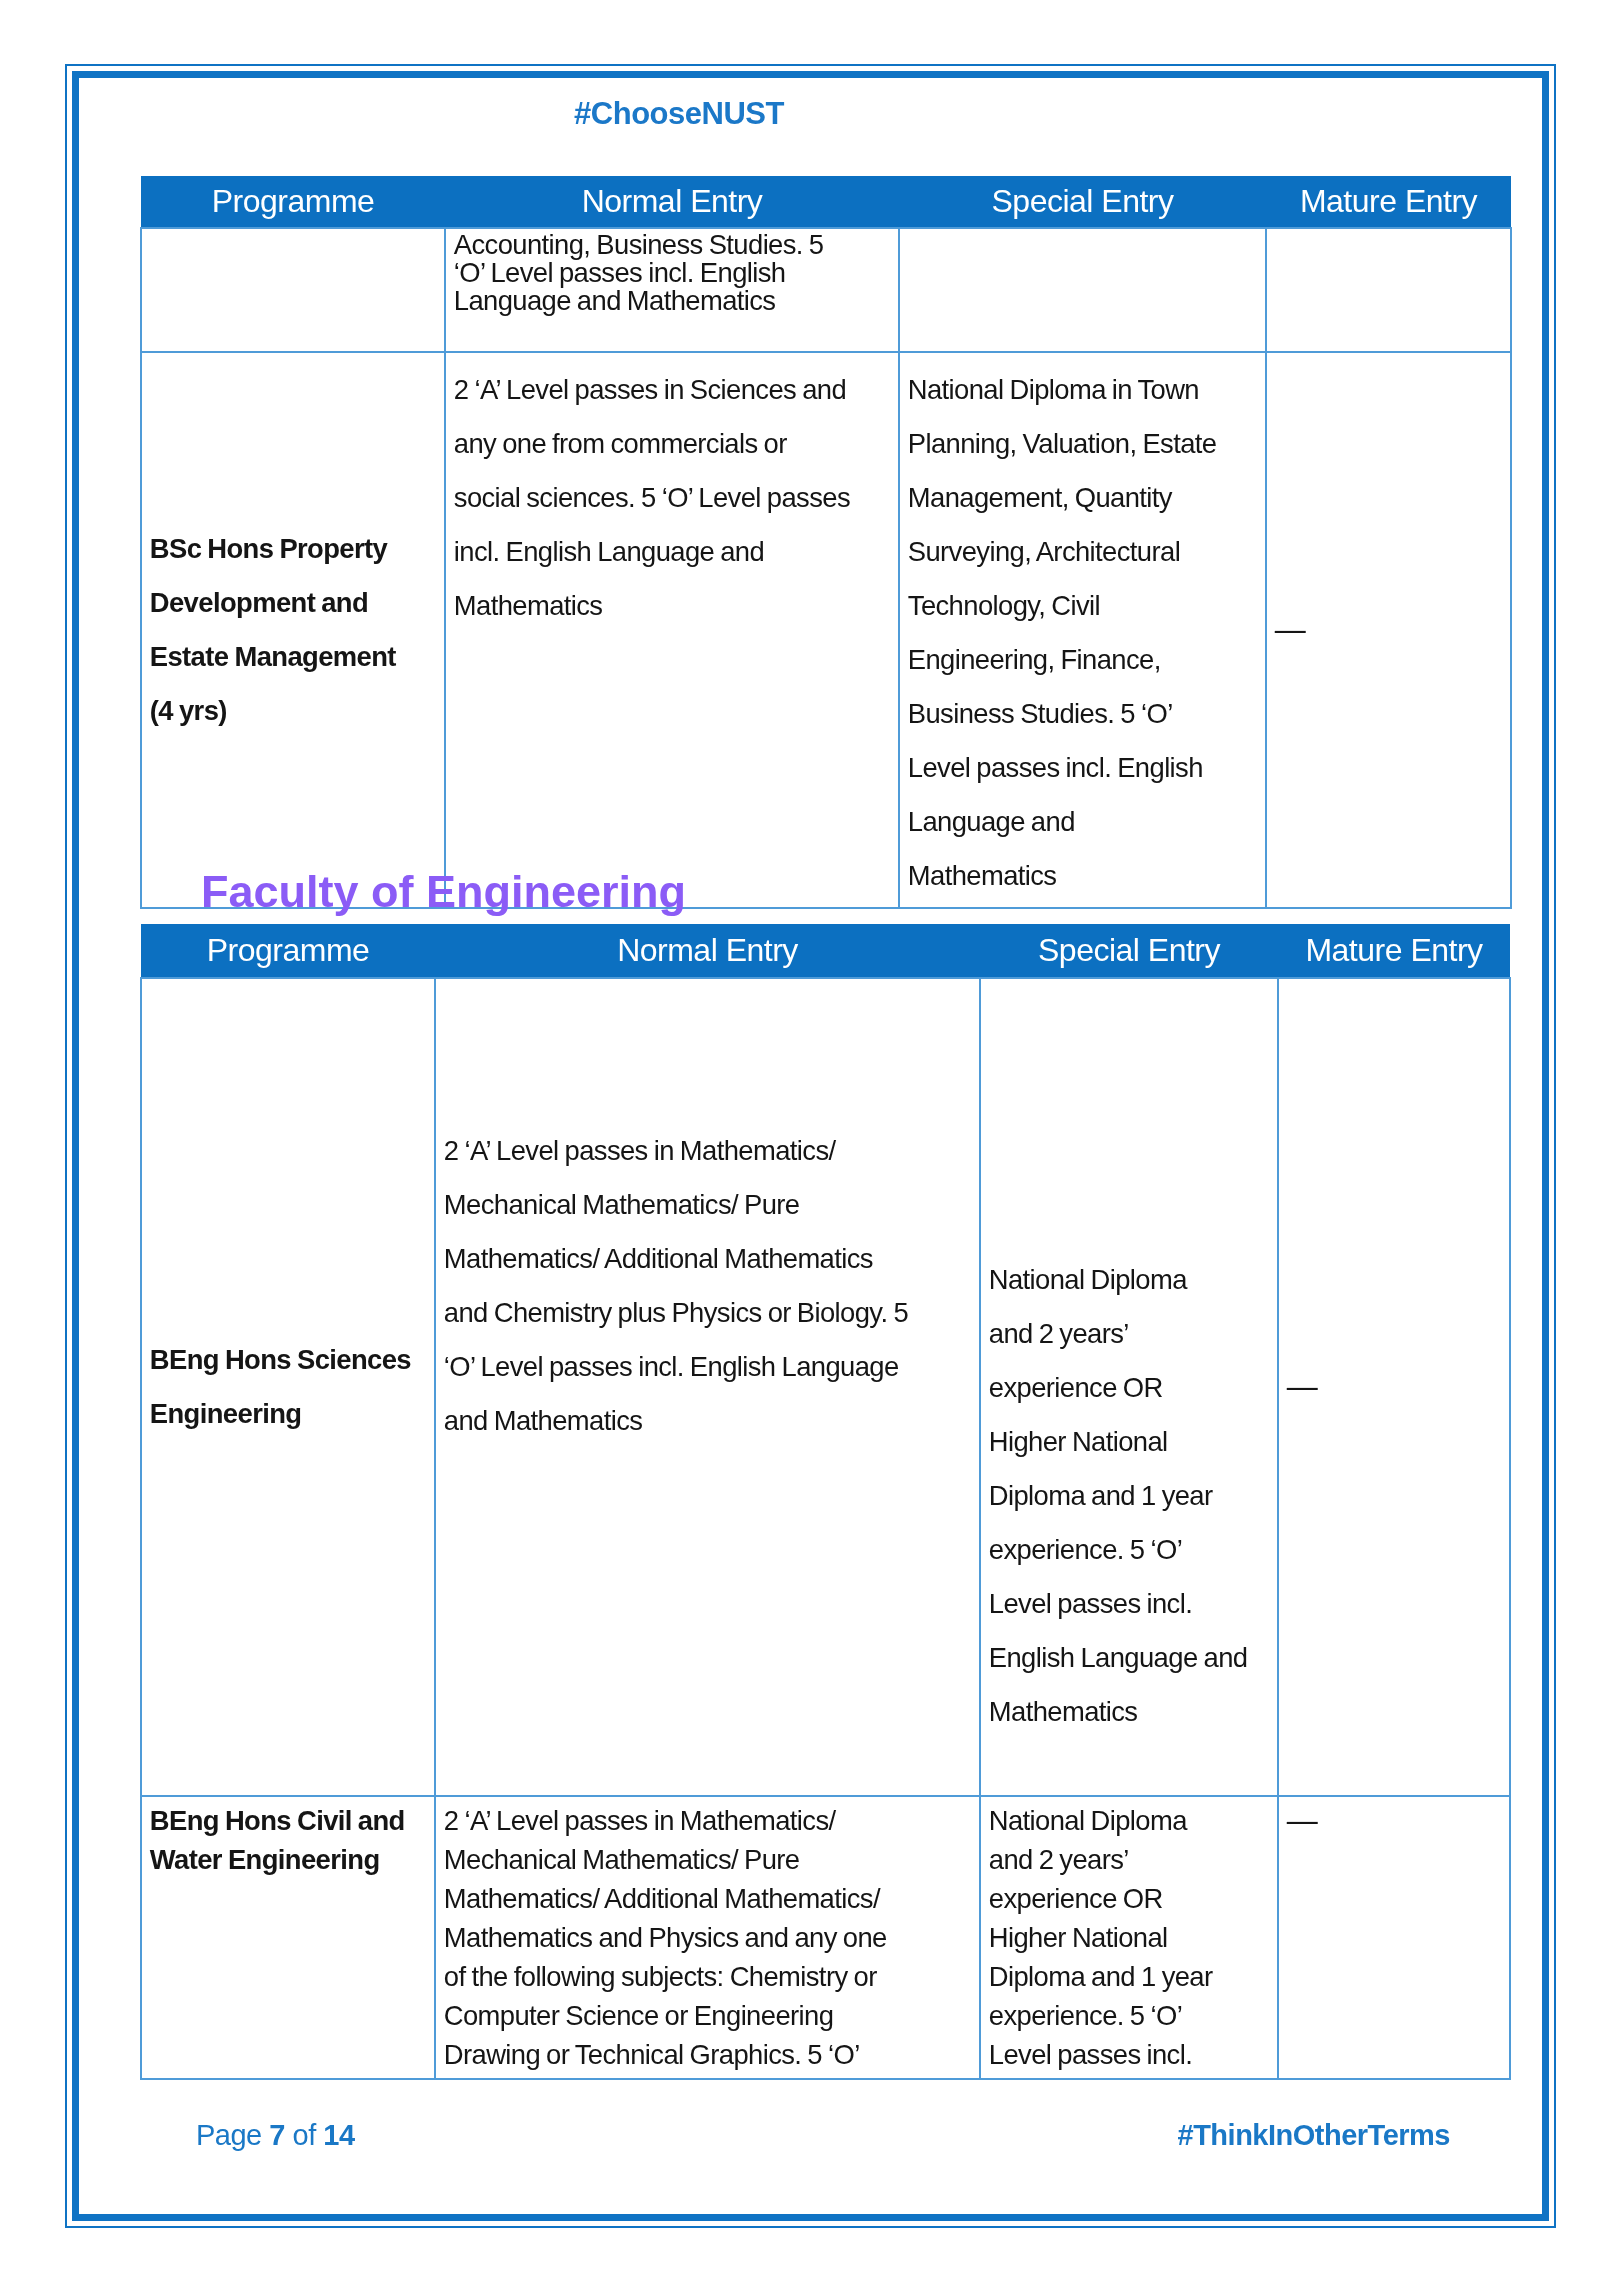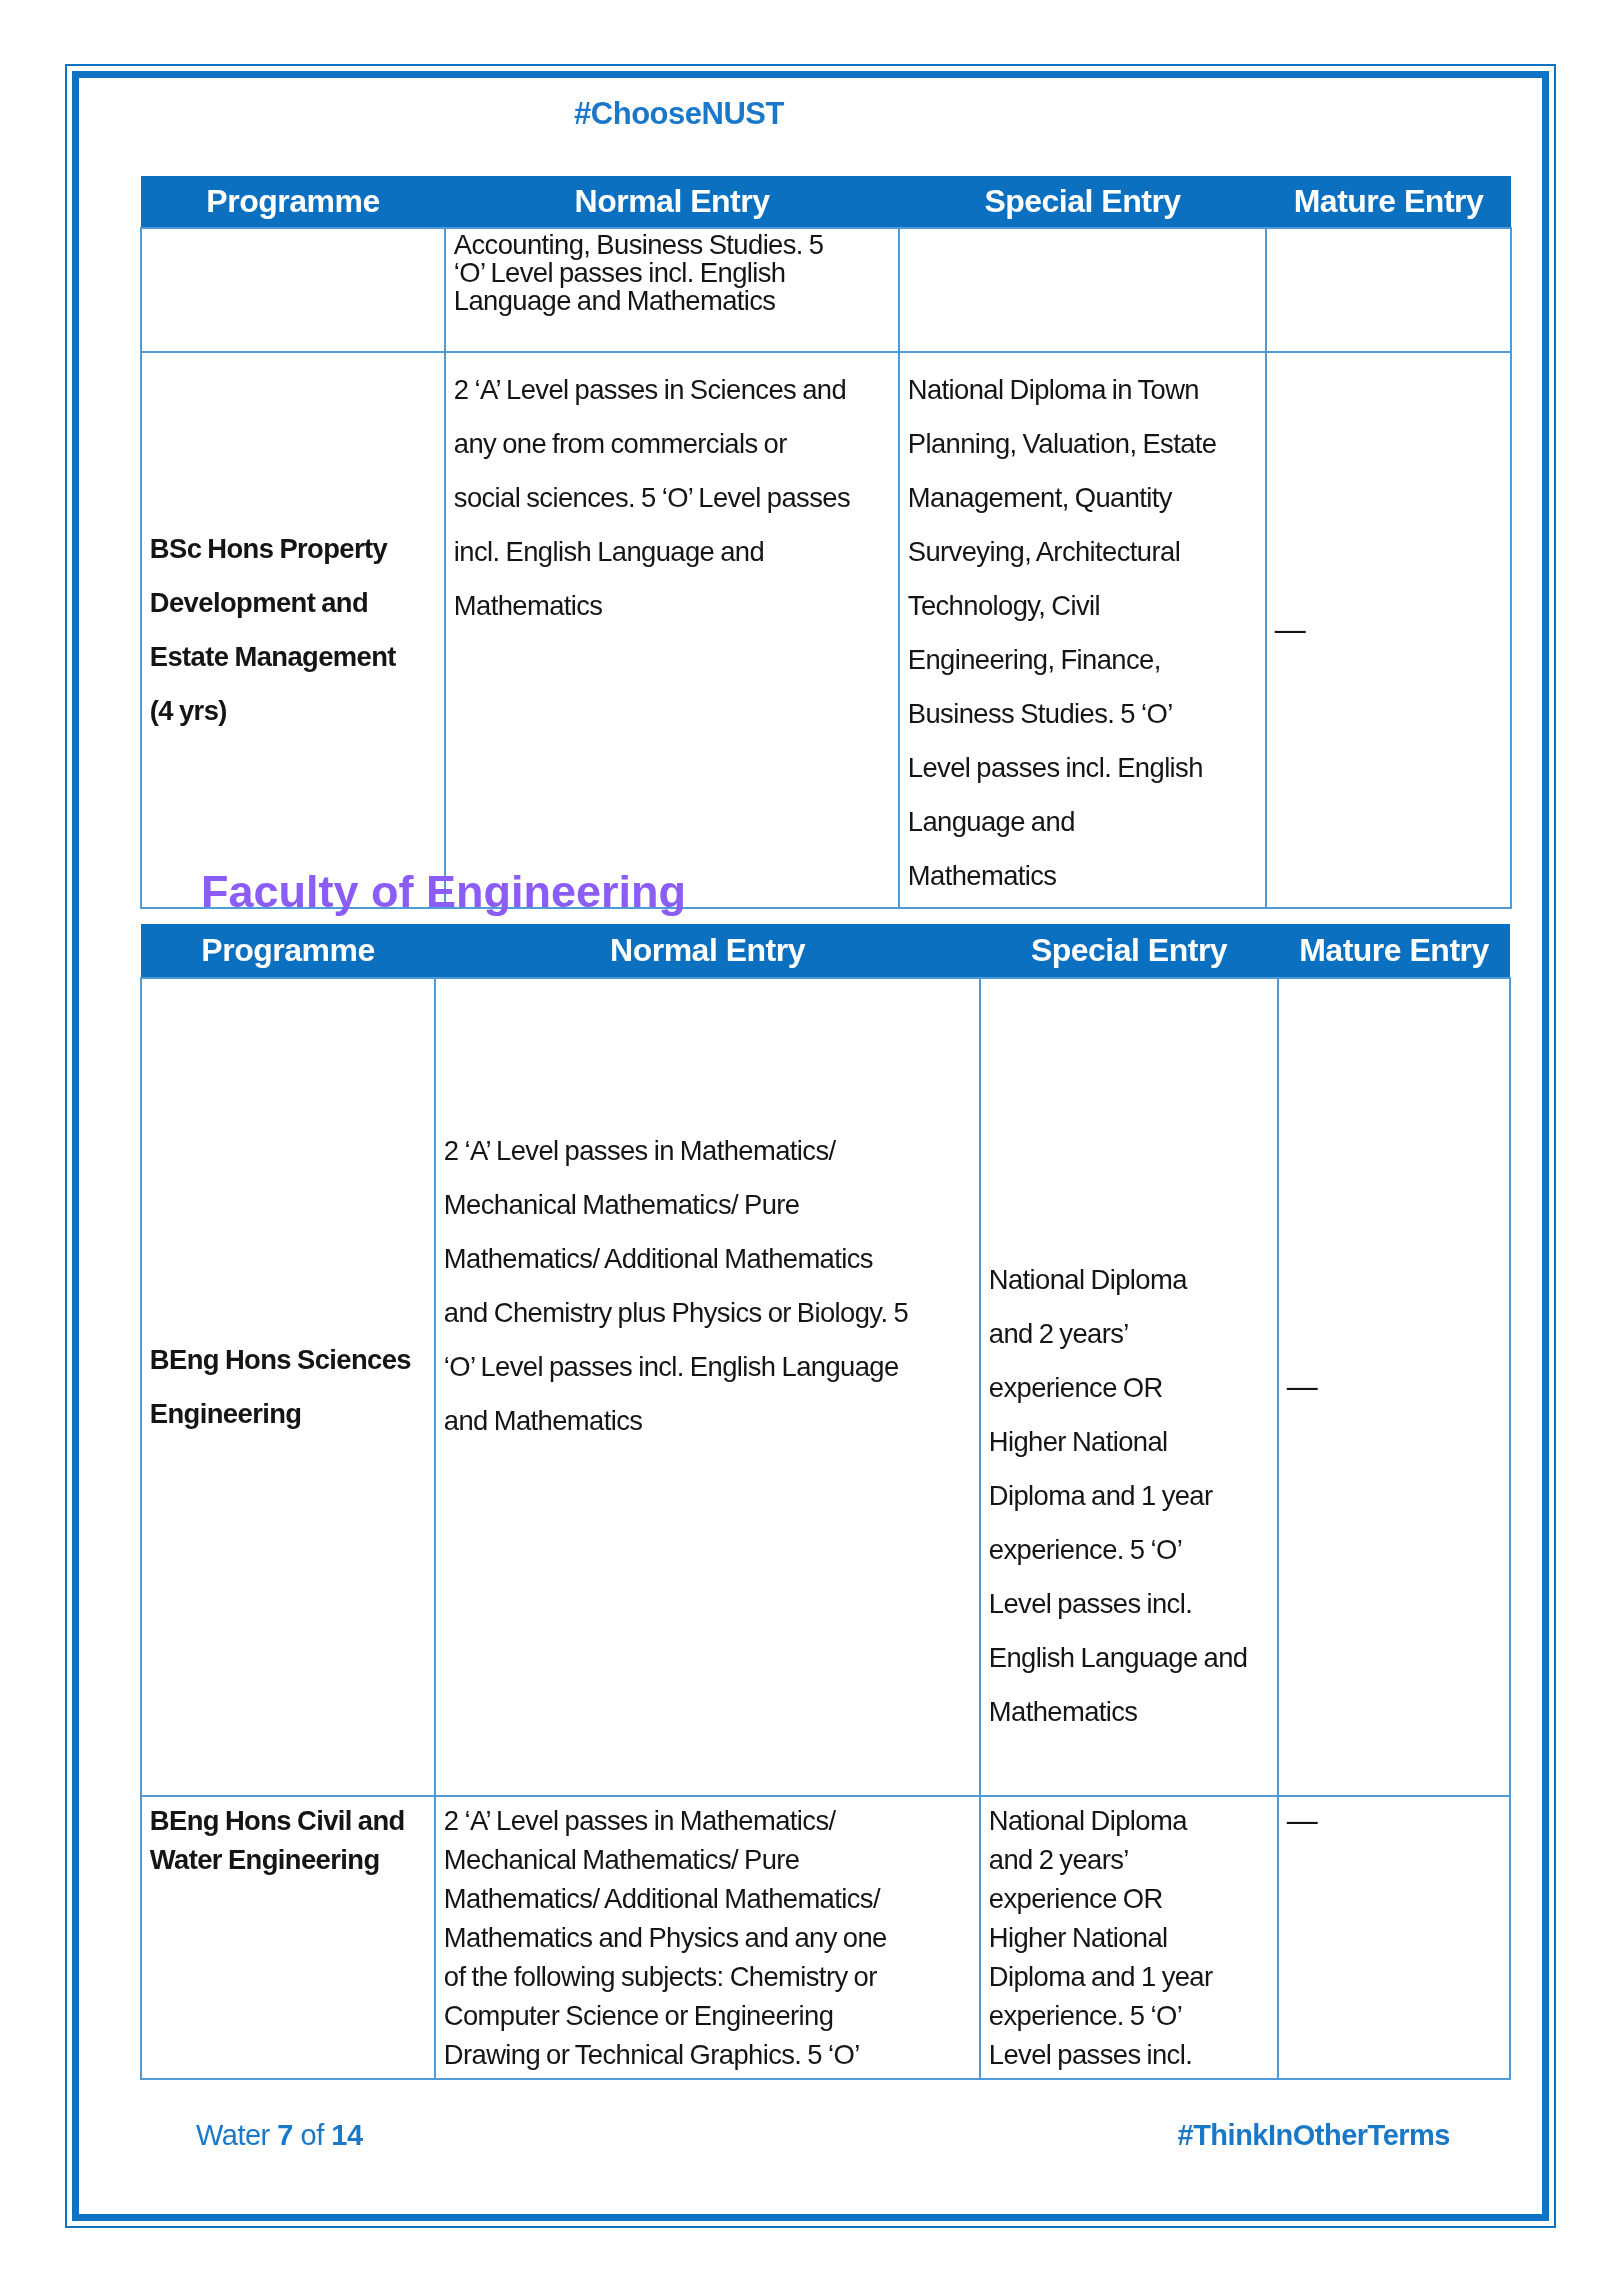--- a/index.html
+++ b/index.html
@@ -17,21 +17,21 @@
   }
 
   table.req{
     position:absolute;border-collapse:collapse;table-layout:fixed;
     width:1369px;left:140px;
   }
   table.t1{top:176px;}
   table.t2{top:924px;}
   th.hdr{
     background:#0c70c1;color:#ffffff;border:0;
-    font-size:32px;font-weight:bold;text-align:center;letter-spacing:-0.5px;
+    font-size:32px;font-weight:normal;text-align:center;letter-spacing:-0.5px;
     padding:0;
   }
   table.t1 th.hdr{height:51px;}
   table.t2 th.hdr{height:53px;}
   td.cell{
     border:2px solid #4f9bd8;background:#ffffff;vertical-align:top;
     font-size:27.4px;line-height:54px;letter-spacing:-0.6px;word-spacing:-1px;
     padding:3.9px 7.8px 3.9px 7.8px;white-space:pre-line;overflow:hidden;
   }
   td.prog{font-weight:bold;}
@@ -161,16 +161,16 @@
 experience OR
 Higher National
 Diploma and 1 year
 experience. 5 ‘O’
 Level passes incl.</td>
     <td class="cell dash">—</td>
   </tr>
 </tbody>
   </table>
 
-<div class="footer-left"><span>Water</span> <b>7</b> <span>of</span> <b>14</b></div>
+<div class="footer-left"><span>Page</span> <b>7</b> <span>of</span> <b>14</b></div>
 
 <div class="footer-right">#ThinkInOtherTerms</div>
 
 
 </body></html>

